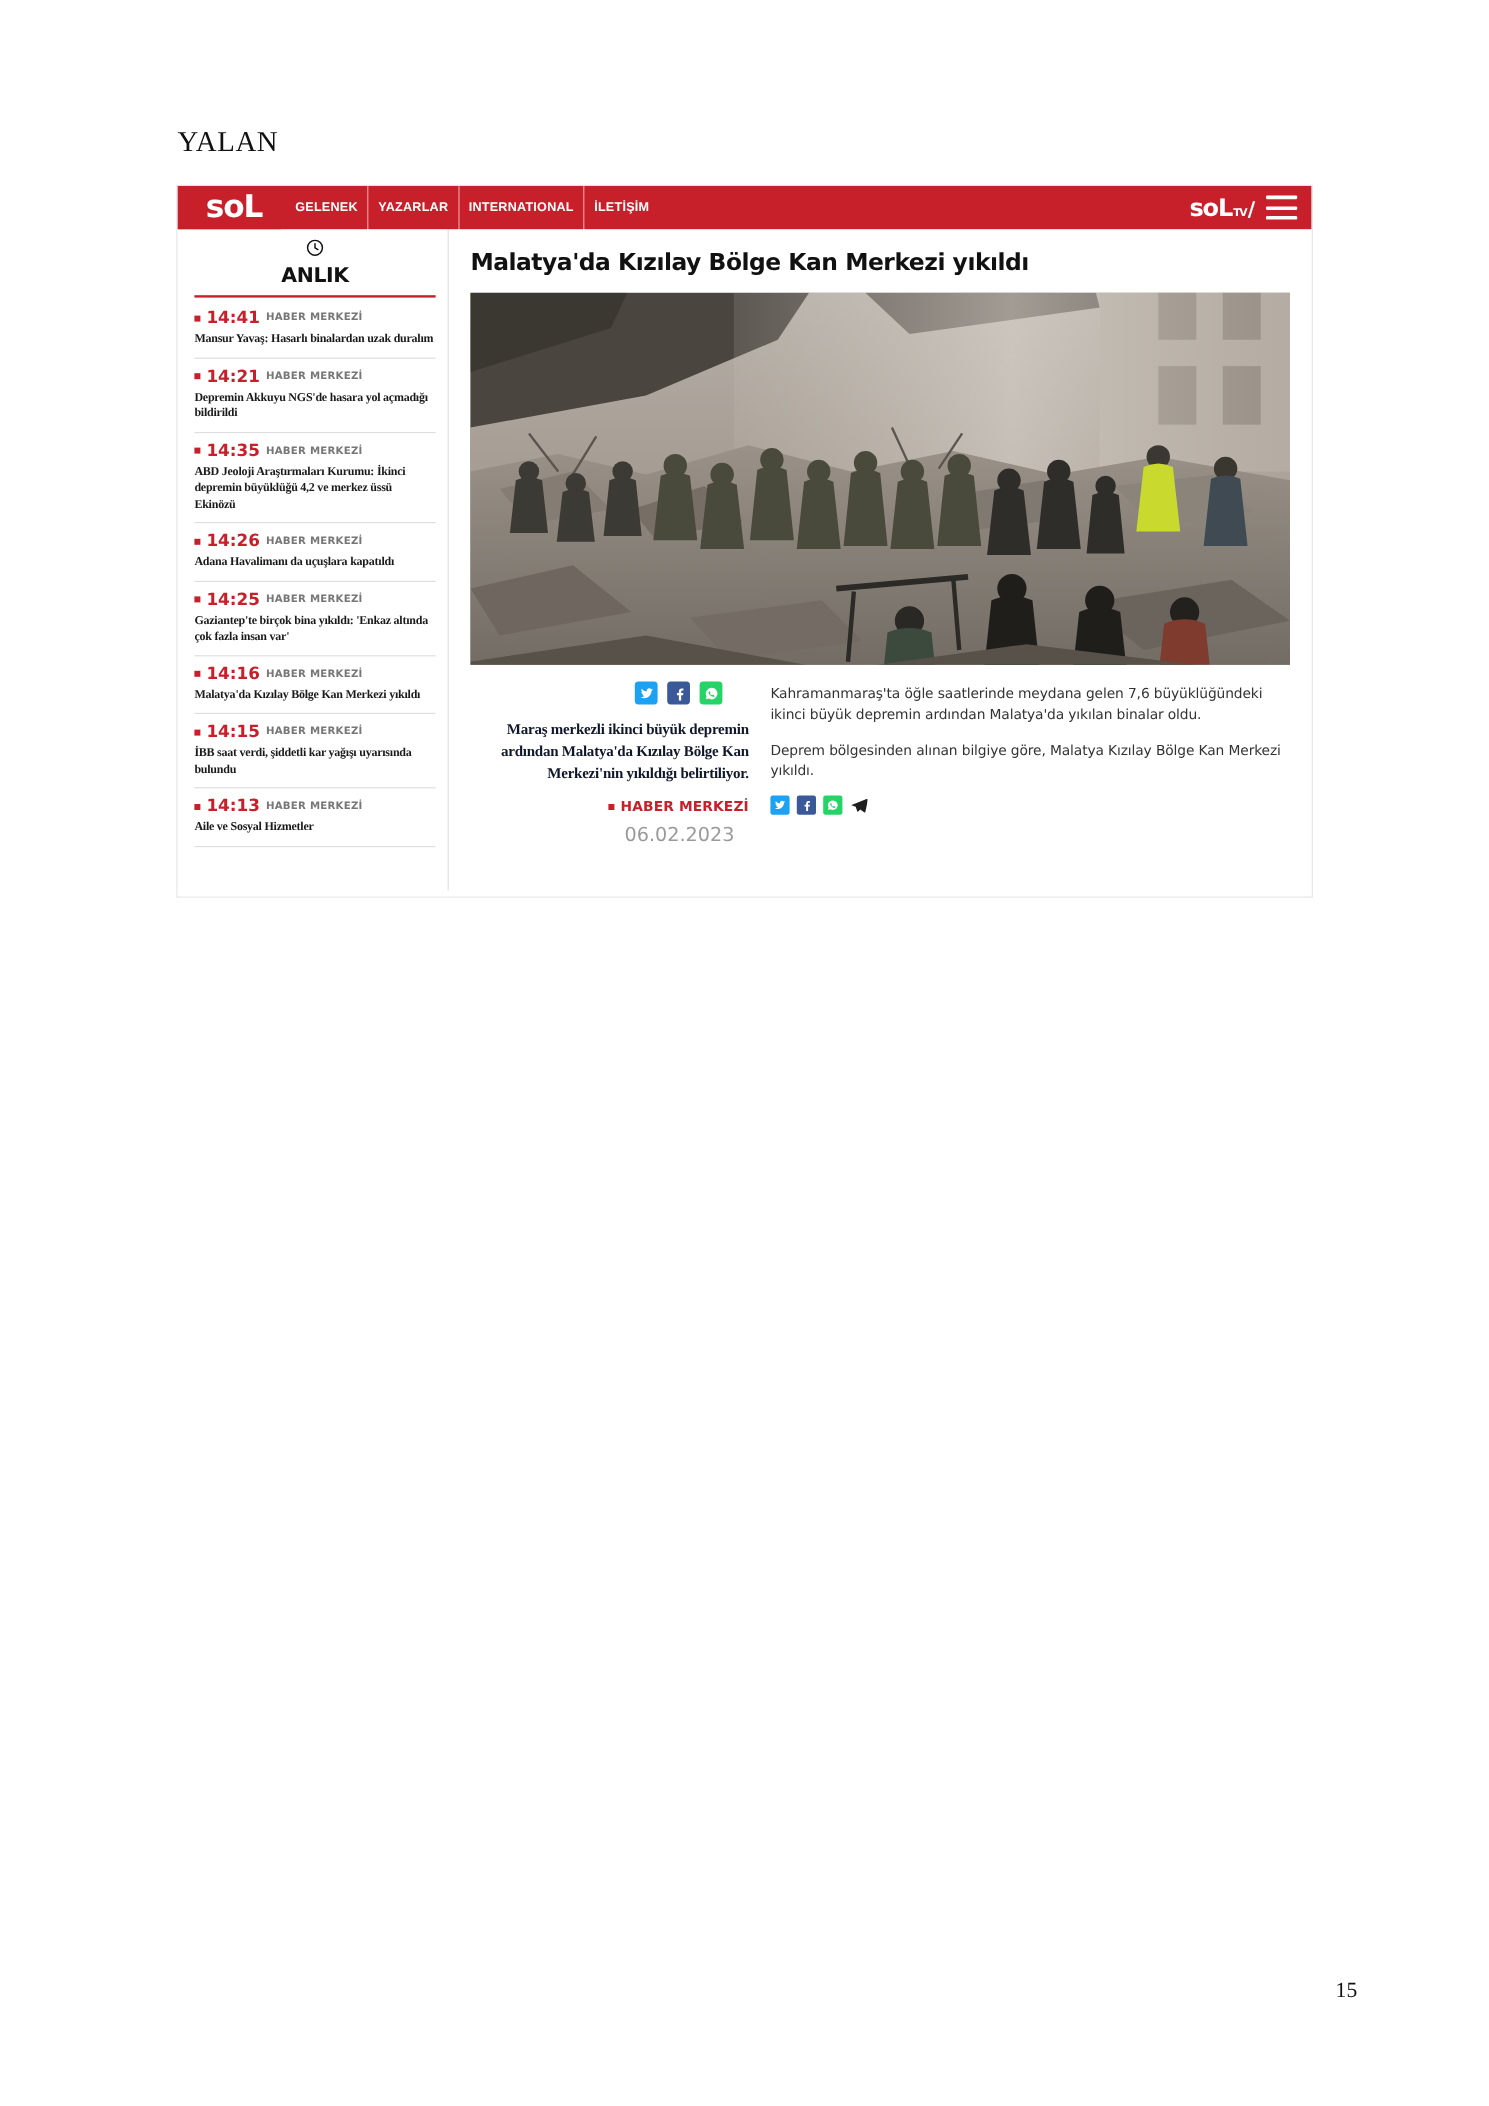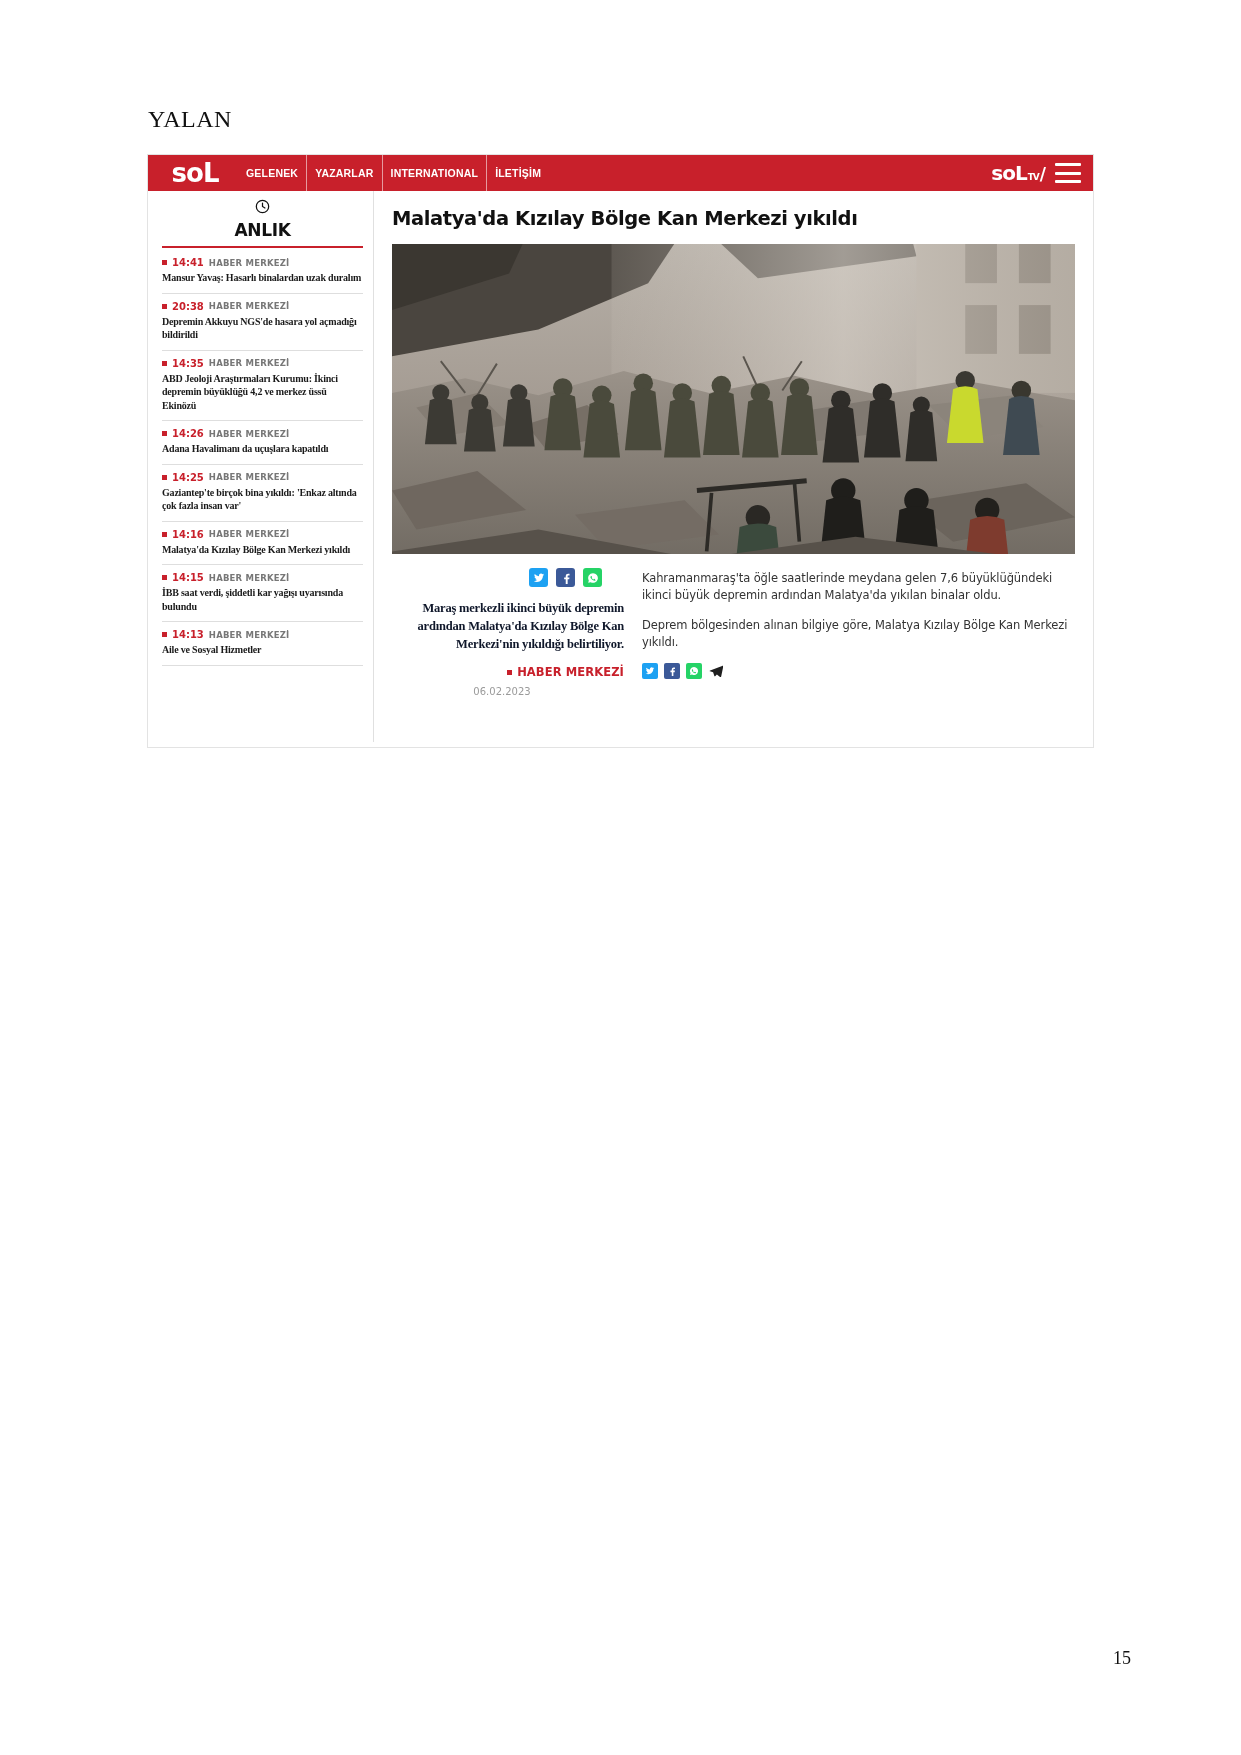--- a/index.html
+++ b/index.html
@@ -183,21 +183,21 @@
     align-items: center;
     gap: 5px;
     margin-bottom: 3px;
   }
   .bullet {
     width: 5px; height: 5px;
     background: #c8202b;
     display: inline-block;
   }
   .news-time {
-    font-size: 10px;
+    font-size: 14px;
     color: #c8202b;
     font-weight: bold;
     font-family: "DejaVu Sans", sans-serif;
   }
   .news-source {
     font-size: 8.5px;
     color: #777;
     font-weight: bold;
     font-family: "DejaVu Sans", sans-serif;
     letter-spacing: 0.2px;
@@ -287,25 +287,24 @@
     margin-top: 12px;
   }
   .byline-name {
     font-family: "DejaVu Sans", sans-serif;
     font-weight: bold;
     font-size: 11.5px;
     color: #c8202b;
     letter-spacing: 0.1px;
   }
   .date {
-    font-size: 10px;
+    font-size: 16px;
     color: #9a9a9a;
     margin-top: 7px;
     font-family: "DejaVu Sans", sans-serif;
-    text-align: center;
     padding-right: 12px;
   }
   .below-right {
     flex: 1;
     padding-top: 2px;
   }
   .para {
     font-family: "DejaVu Sans", sans-serif;
     font-size: 11.5px;
     line-height: 1.5;
@@ -371,21 +370,21 @@
           <span class="bullet"></span>
           <span class="news-time">14:41</span>
           <span class="news-source">HABER MERKEZİ</span>
         </div>
         <div class="news-title">Mansur Yavaş: Hasarlı binalardan uzak duralım</div>
       </div>
 
       <div class="news-item">
         <div class="news-meta">
           <span class="bullet"></span>
-          <span class="news-time">20:38</span>
+          <span class="news-time">14:21</span>
           <span class="news-source">HABER MERKEZİ</span>
         </div>
         <div class="news-title">Depremin Akkuyu NGS'de hasara yol açmadığı bildirildi</div>
       </div>
 
       <div class="news-item">
         <div class="news-meta">
           <span class="bullet"></span>
           <span class="news-time">14:35</span>
           <span class="news-source">HABER MERKEZİ</span>

